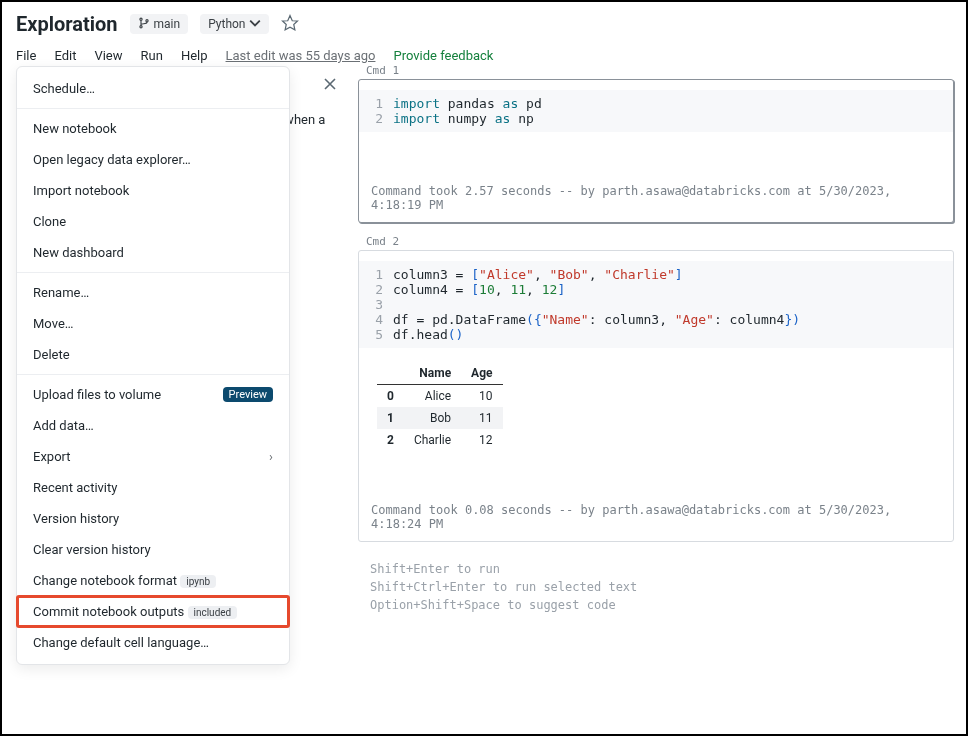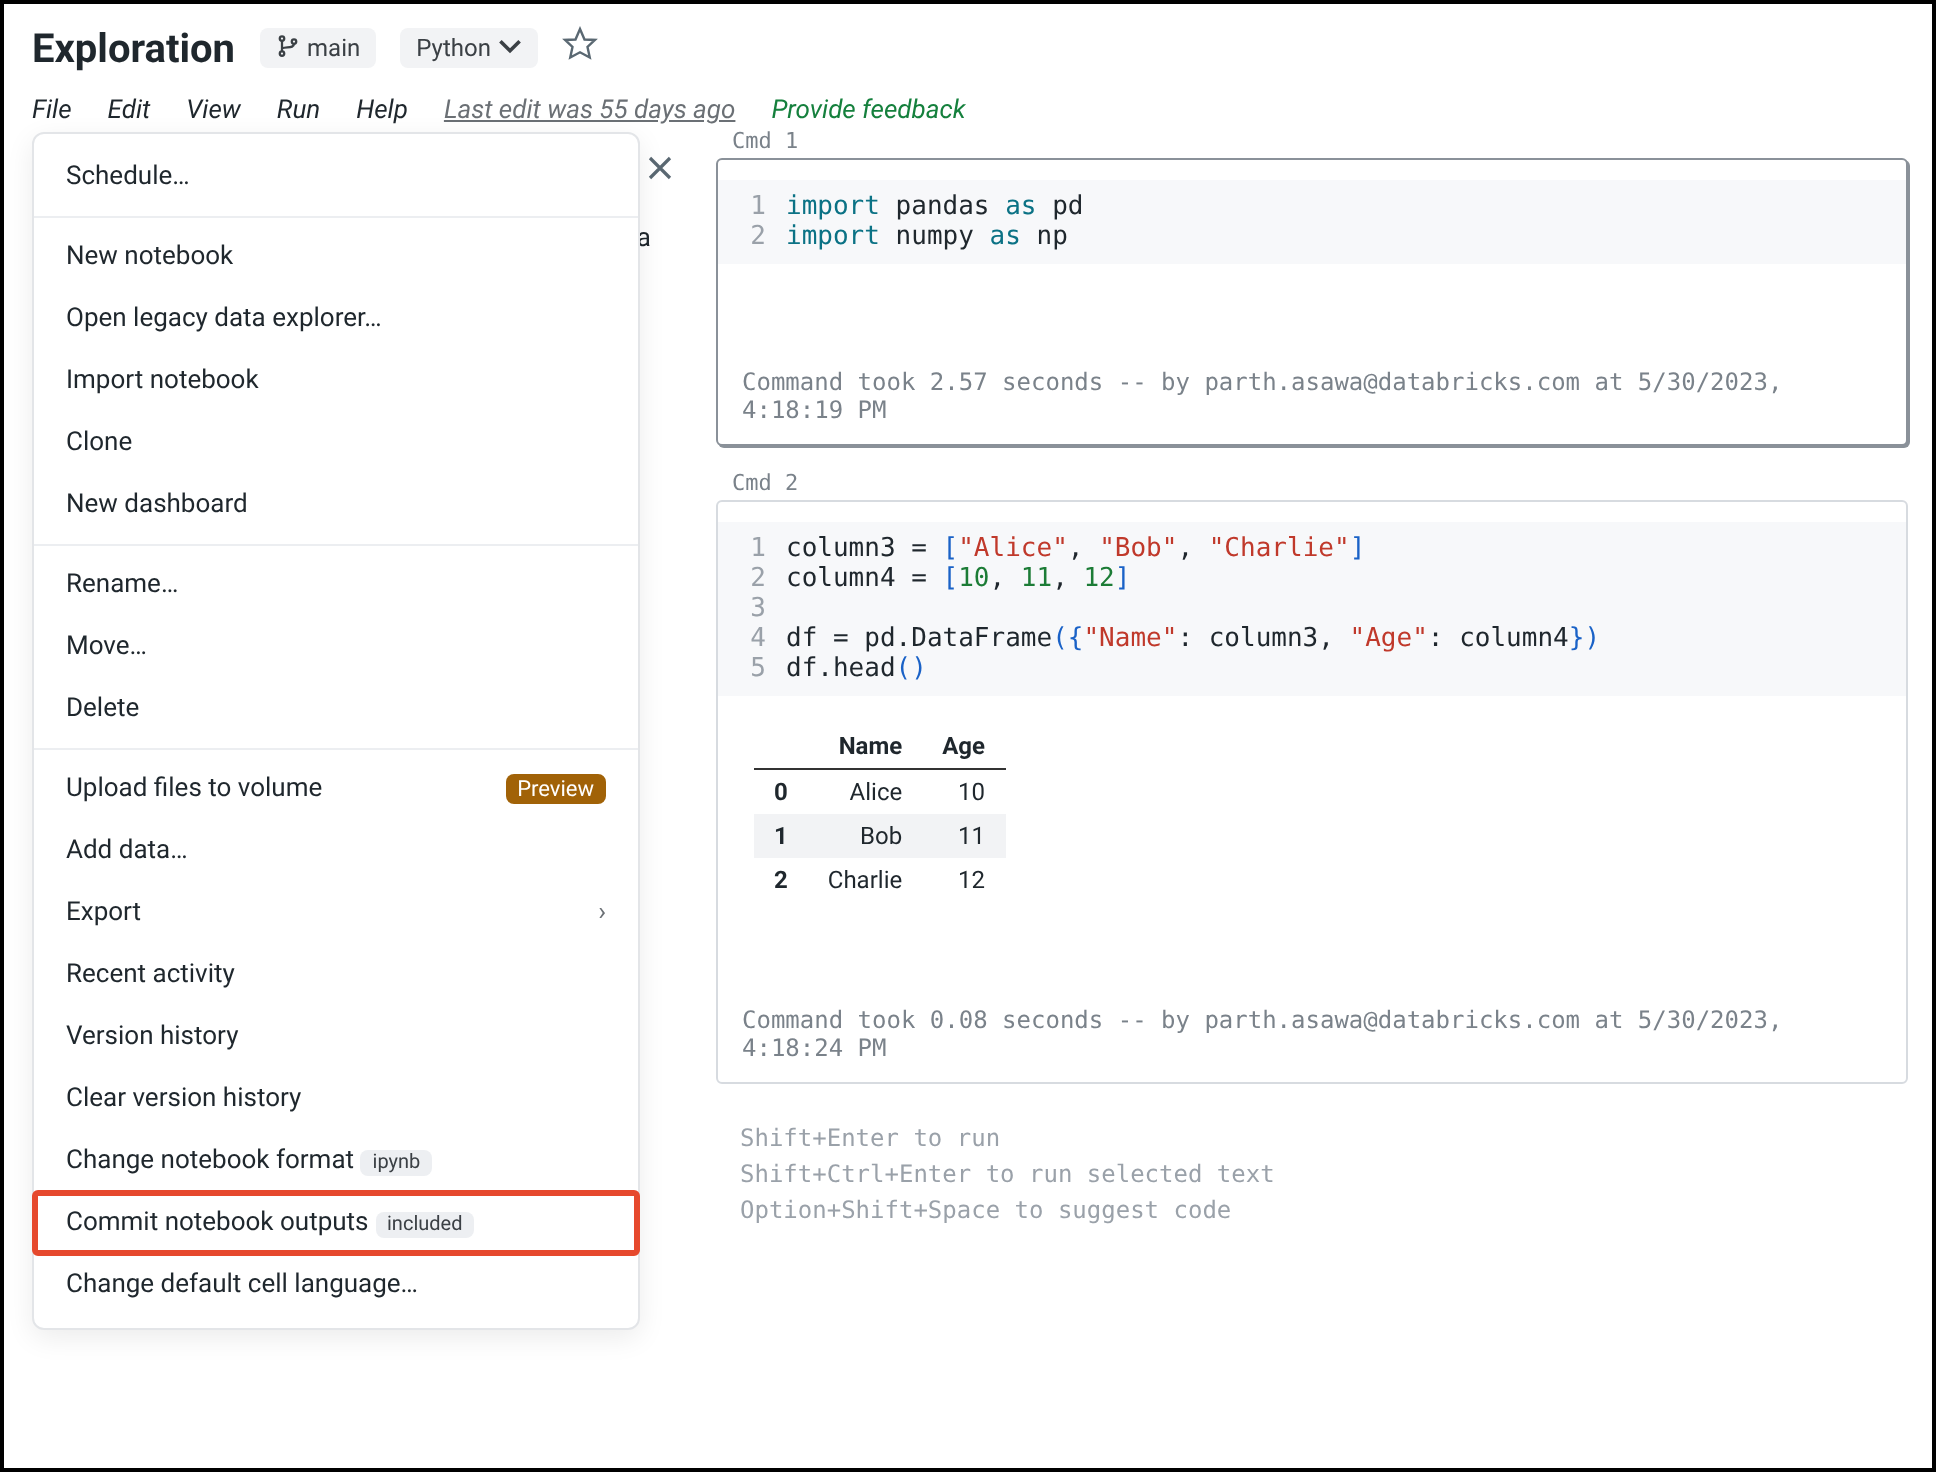--- a/index.html
+++ b/index.html
@@ -42,32 +42,31 @@
   .chip svg { width: 12px; height: 12px; }
   .star-icon { cursor: pointer; color:#5a6872; }
 
   .menubar {
     display: flex;
     align-items: center;
     gap: 18px;
     padding: 6px 0 8px 0;
     font-size: 13px;
     color: #1f272d;
-    font-style: italic;
   }
   .menubar .mi { cursor: pointer; }
   .menubar .link { color:#15803d; cursor: pointer; text-align: right; }
   .menubar .muted-link { color:#6b7075; text-decoration: underline; cursor:pointer; }
 
   
   .dropdown {
     position: absolute;
     left: 14px;
     top: 64px;
-    width: 304px;
+    width: 274px;
     background: #fff;
     border: 1px solid #e3e5e8;
     border-radius: 6px;
     box-shadow: 0 4px 14px rgba(0,0,0,0.08);
     padding: 6px 0;
     z-index: 50;
   }
   .dropdown .item {
     display: flex;
     align-items: center;
@@ -76,21 +75,21 @@
     font-size: 13px;
     cursor: pointer;
     gap: 8px;
   }
   .dropdown hr {
     border: none;
     border-top: 1px solid #eceef1;
     margin: 4px 0;
   }
   .badge-preview {
-    background: #a16207;
+    background: #0c4a6e;
     color: #fff;
     font-size: 11px;
     padding: 1px 6px;
     border-radius: 4px;
   }
   .badge-gray {
     background: #edeff2;
     color: #3b4045;
     font-size: 10px;
     padding: 1px 6px;

